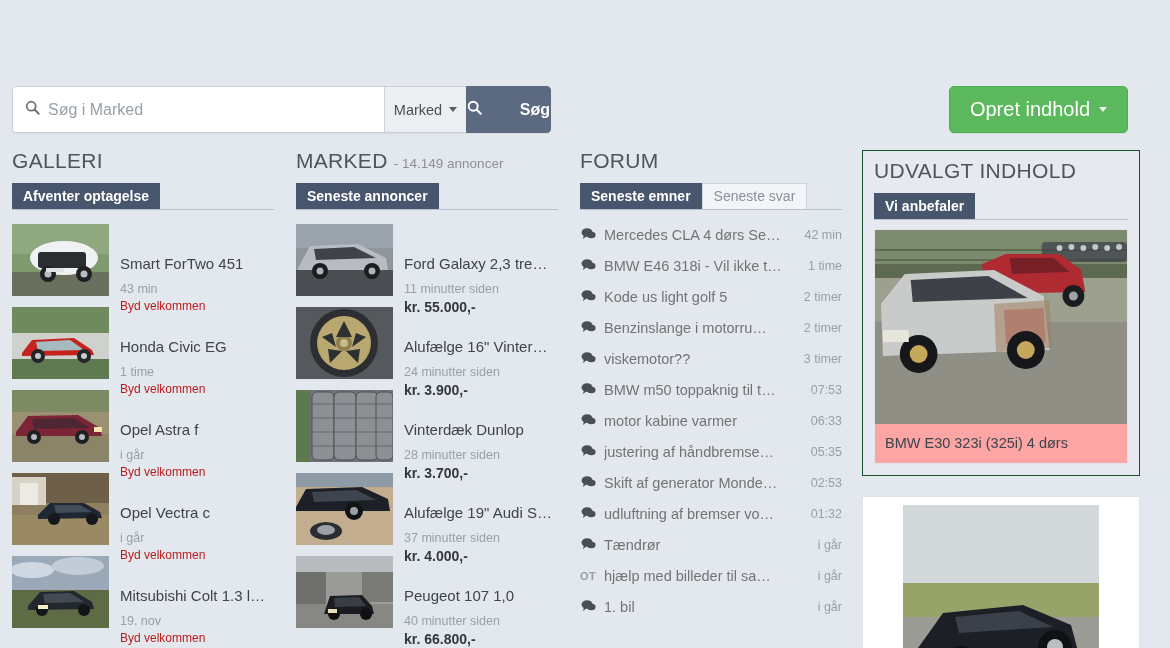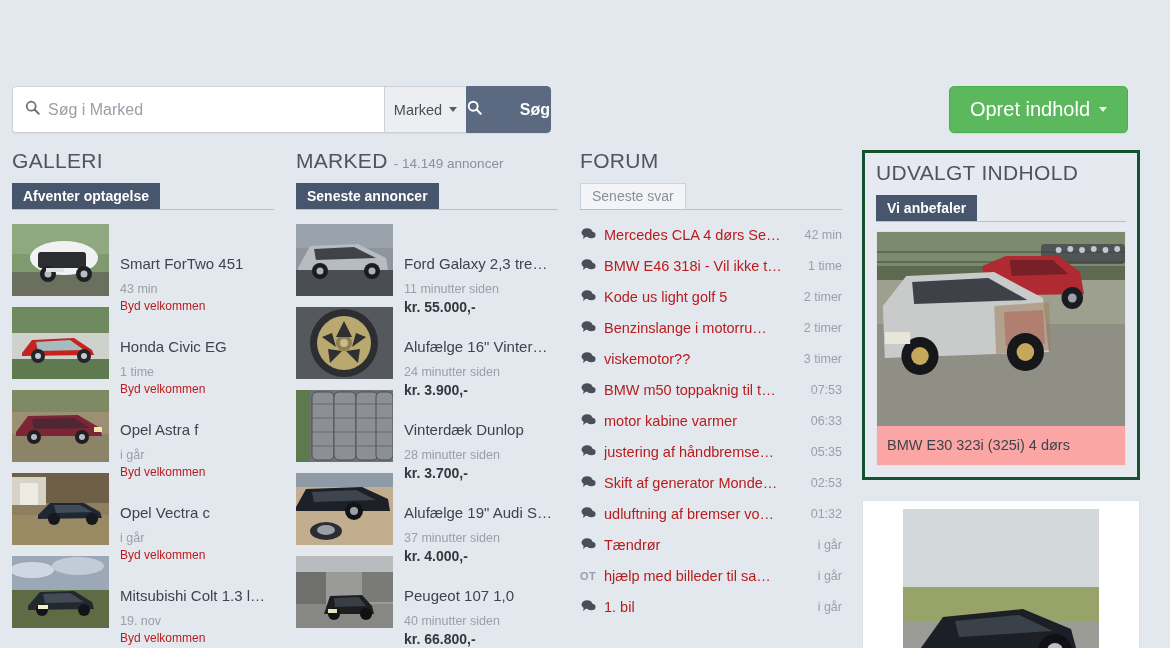--- a/index.html
+++ b/index.html
@@ -116,28 +116,28 @@
   .mprice { font-size: 14px; color: #33383f; font-weight: bold; line-height: 1.4; }
 
   
   .frow {
     display: flex; align-items: center; gap: 8px;
     height: 31px; cursor: pointer;
   }
   .fico { flex: none; width: 16px; text-align: center; }
   .ot { font-size: 11px; color: #9aa0a8; letter-spacing: .5px; font-weight: bold; }
   .ftitle {
-    flex: 1; min-width: 0; font-size: 14.5px; color: #b91c1c;
+    flex: 1; min-width: 0; font-size: 14.5px; color: #737373;
     white-space: nowrap; overflow: hidden; text-overflow: ellipsis;
   }
   .ftime { flex: none; font-size: 12.5px; color: #9aa0a8; }
 
   
   .feature-box {
-    border: 3px solid #14532d; background: #e6eaf0;
+    border: 1px solid #14532d; background: #e6eaf0;
     padding: 9px 11px 11px 11px;
   }
   .feature-card {
     background: #fca5a5; border: 1px solid #dfe3e9;
     padding: 0; margin-top: 0;
   }
   .feature-card .pic { width: 100%; height: 194px; display: block; background: #b6bec7; }
   .feature-card .cap {
     font-size: 14.5px; color: #3f444c; padding: 11px 10px 12px 10px;
   }
@@ -425,20 +425,21 @@
           <div class="mprice">kr. 66.800,-</div>
         </div>
       </div>
     </div>
 
     <div class="col col-forum">
       <div class="col-title">
         <span>FORUM</span>
       </div>
       <div class="tabs">
+        <div class="tab active">Seneste emner</div>
         <div class="tab inactive">Seneste svar</div>
       </div>
 
       <div class="frow">
         <span class="fico">
           <svg width="15" height="13" viewBox="0 0 16 14">
               <ellipse cx="6.5" cy="6" rx="6" ry="4.6" fill="#4a4f57"></ellipse>
               <ellipse cx="11" cy="8.6" rx="4.6" ry="3.5" fill="#4a4f57"></ellipse>
               <path d="M3 9 L2 13 L6 10 Z" fill="#4a4f57"></path>
             </svg>

